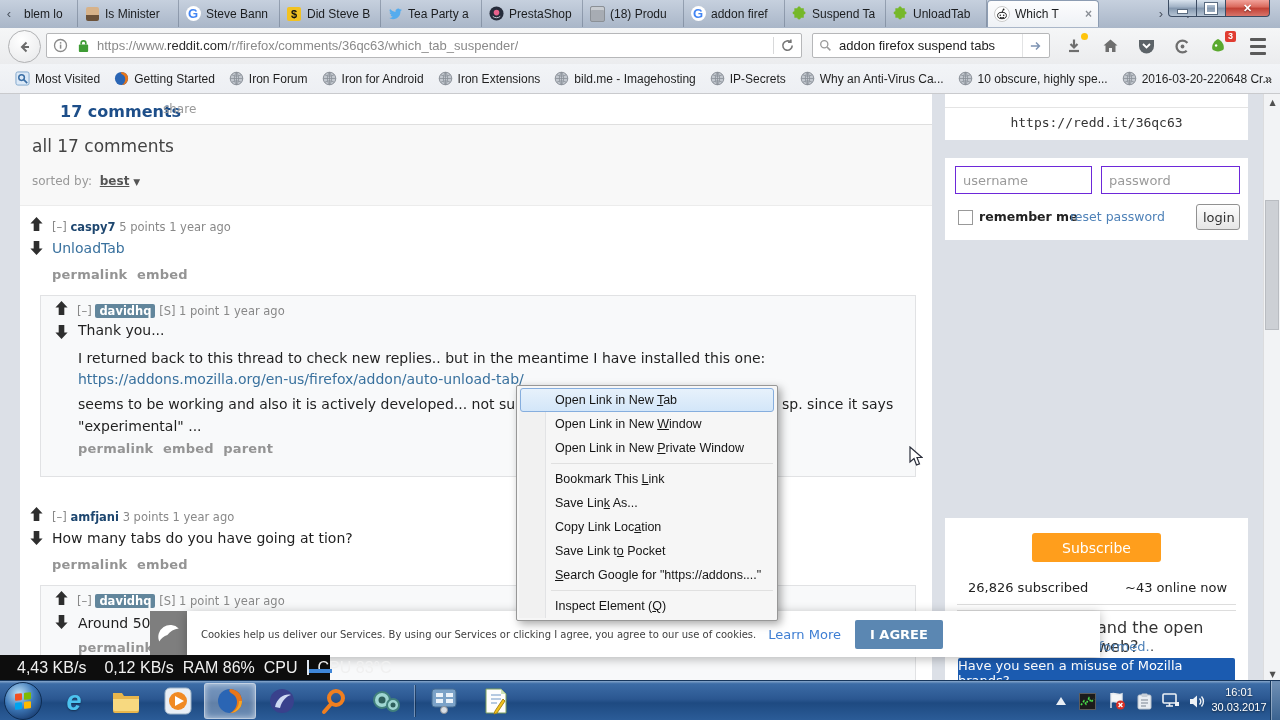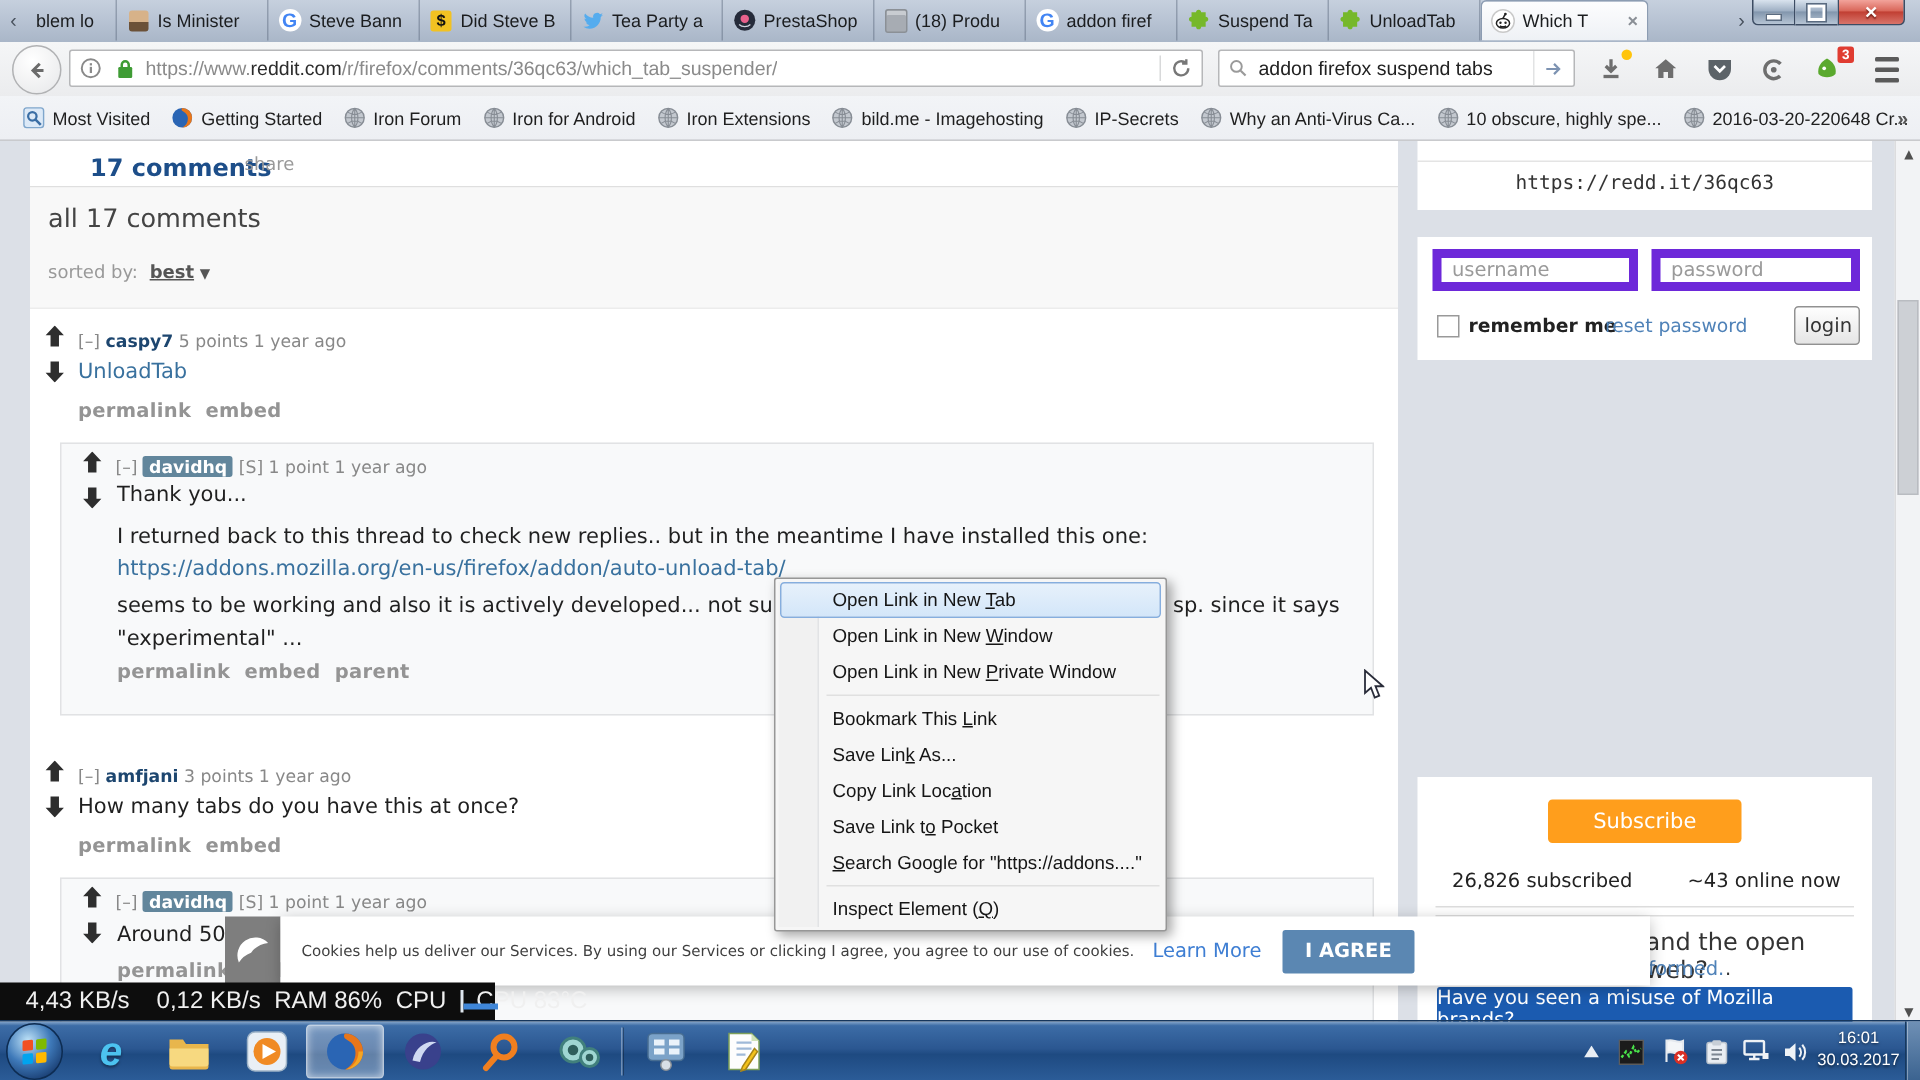--- a/index.html
+++ b/index.html
@@ -63,21 +63,21 @@
   .tagline .author{font-weight:bold;color:#1d466f;}
   .cfoot{font-size:13px;font-weight:bold;color:#949494;letter-spacing:.2px;}
   .cbody{font-size:14px;color:#1f1f1f;}
   .nested{position:absolute;background:#f8f9fa;border:1px solid #e1e2e4;box-sizing:border-box;}
   .varrow{width:13px;height:15px;}
   .sbadge{background:#62869c;color:#fff;font-weight:bold;padding:0 4px;border-radius:2px;}
   .mono{font-family:"DejaVu Sans Mono",monospace;}
 
   
   .sbox{position:absolute;background:#fff;box-sizing:border-box;}
-  .inputph{border:6px solid #6d28d9;box-sizing:border-box;font-size:13px;padding:0 7px;color:#1d4ed8;font-family:"DejaVu Sans",sans-serif;background:#fff;}
+  .inputph{border:1px solid #6d28d9;box-sizing:border-box;font-size:13px;padding:0 7px;color:#1d4ed8;font-family:"DejaVu Sans",sans-serif;background:#fff;}
   .inputph::placeholder{color:#9a9a9a;}
   #subscribe-btn{background:#ff9e1c;color:#fff;border:none;border-radius:3px;font-size:14px;font-family:"DejaVu Sans",sans-serif;}
   #mozilla-banner{background:#1b5bb0;color:#fff;font-size:13px;display:flex;align-items:center;justify-content:center;border-radius:2px;}
 
   
   #scrollbar{position:absolute;left:1263px;top:0;width:17px;height:626px;background:#f2f3f5;border-left:1px solid #dcdcde;box-sizing:border-box;}
   .sb-btn{position:absolute;left:0;width:17px;height:17px;display:flex;align-items:center;justify-content:center;font-size:8px;color:#505050;background:#f2f3f5;}
   #sb-thumb{position:absolute;left:1px;top:106px;width:14px;height:130px;background:#cdd0d5;border:1px solid #b9bcc1;box-sizing:border-box;}
 
   
@@ -455,21 +455,21 @@
       <path d="M6.5 0 L13 7 H9.5 V15 H3.5 V7 H0 Z" fill="#2e2e2e"></path>
     </svg>
   <svg class="abs varrow" style="left:30px;top:436px;" viewBox="0 0 13 16">
       <path d="M6.5 16 L13 9 H9.5 V1 H3.5 V9 H0 Z" fill="#2e2e2e"></path>
     </svg>
   <div class="abs tagline" style="left:52px;top:416px;">
     <span>[–]</span>
     <span class="author">amfjani</span>
     <span>3 points 1 year ago</span>
   </div>
-  <div class="abs cbody" style="left:52px;top:436px;">How many tabs do you have this at once?</div>
+  <div class="abs cbody" style="left:52px;top:436px;">How many tabs do you have going at tion?</div>
   <div class="abs cfoot" style="left:52px;top:463px;">
     <span>permalink</span>&nbsp;&nbsp;<span>embed</span>
   </div>
 
   <div class="nested" style="left:40px;top:491px;width:876px;height:135px;"></div>
   <svg class="abs varrow" style="left:55px;top:497px;" viewBox="0 0 13 16">
       <path d="M6.5 0 L13 7 H9.5 V15 H3.5 V7 H0 Z" fill="#2e2e2e"></path>
     </svg>
   <svg class="abs varrow" style="left:55px;top:520px;" viewBox="0 0 13 16">
       <path d="M6.5 16 L13 9 H9.5 V1 H3.5 V9 H0 Z" fill="#2e2e2e"></path>

